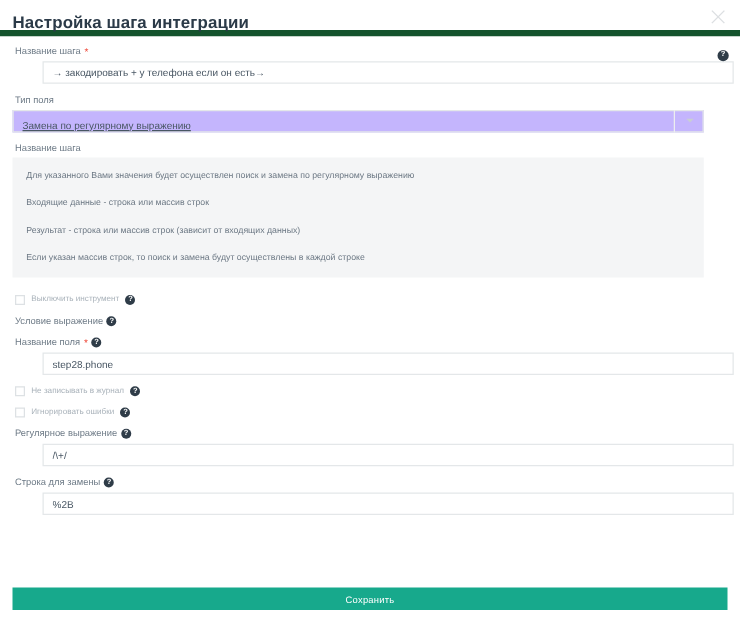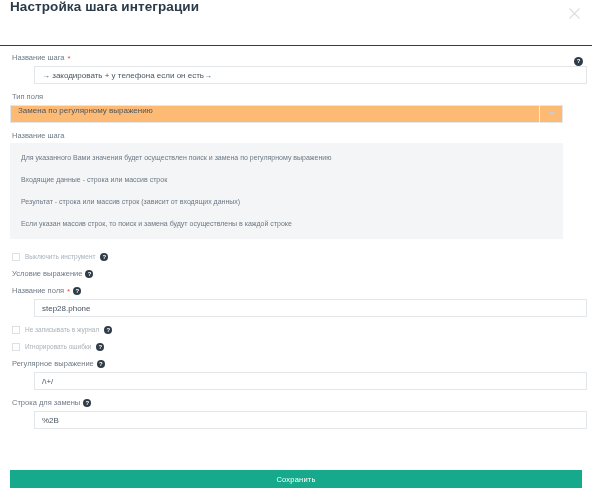--- a/index.html
+++ b/index.html
@@ -13,25 +13,25 @@
     width: 592px;
     height: 495px;
     overflow: hidden;
     font-family: "Liberation Sans", "DejaVu Sans", sans-serif;
     color: #3a4651;
     position: relative;
   }
 
   
   .modal-header {
-    height: 46px;
-    display: flex;
-    align-items: flex-start;
+    height: 29px;
+    display: flex;
+    align-items: flex-end;
     padding: 0 10px 0 10px;
-    border-bottom: 1px solid #14532d;
+    border-bottom: 5px solid #14532d;
     position: relative;
   }
   .modal-title {
     font-size: 13.5px;
     font-weight: bold;
     color: #2b3a48;
     letter-spacing: .1px;
     line-height: 1;
   }
   .close-icon {
@@ -108,27 +108,28 @@
   .text-input::placeholder { color: #b4bcc4; }
 
   .field-block { margin-bottom: 9px; }
 
   
   .select-wrap { position: relative; }
   .select-box {
     width: 100%;
     height: 18px;
     border: 1px solid #e4e7e9;
-    background: #fdba74;
-    display: flex;
-    align-items: flex-start;
+    background: #c4b5fd;
+    display: flex;
+    align-items: flex-end;
     padding: 0 7px;
     font-size: 8px;
     color: #485663;
     cursor: pointer;
+    text-decoration: underline;
   }
   .select-arrow-zone {
     position: absolute;
     right: 0;
     top: 0;
     height: 18px;
     width: 24px;
     display: flex;
     align-items: center;
     justify-content: center;

